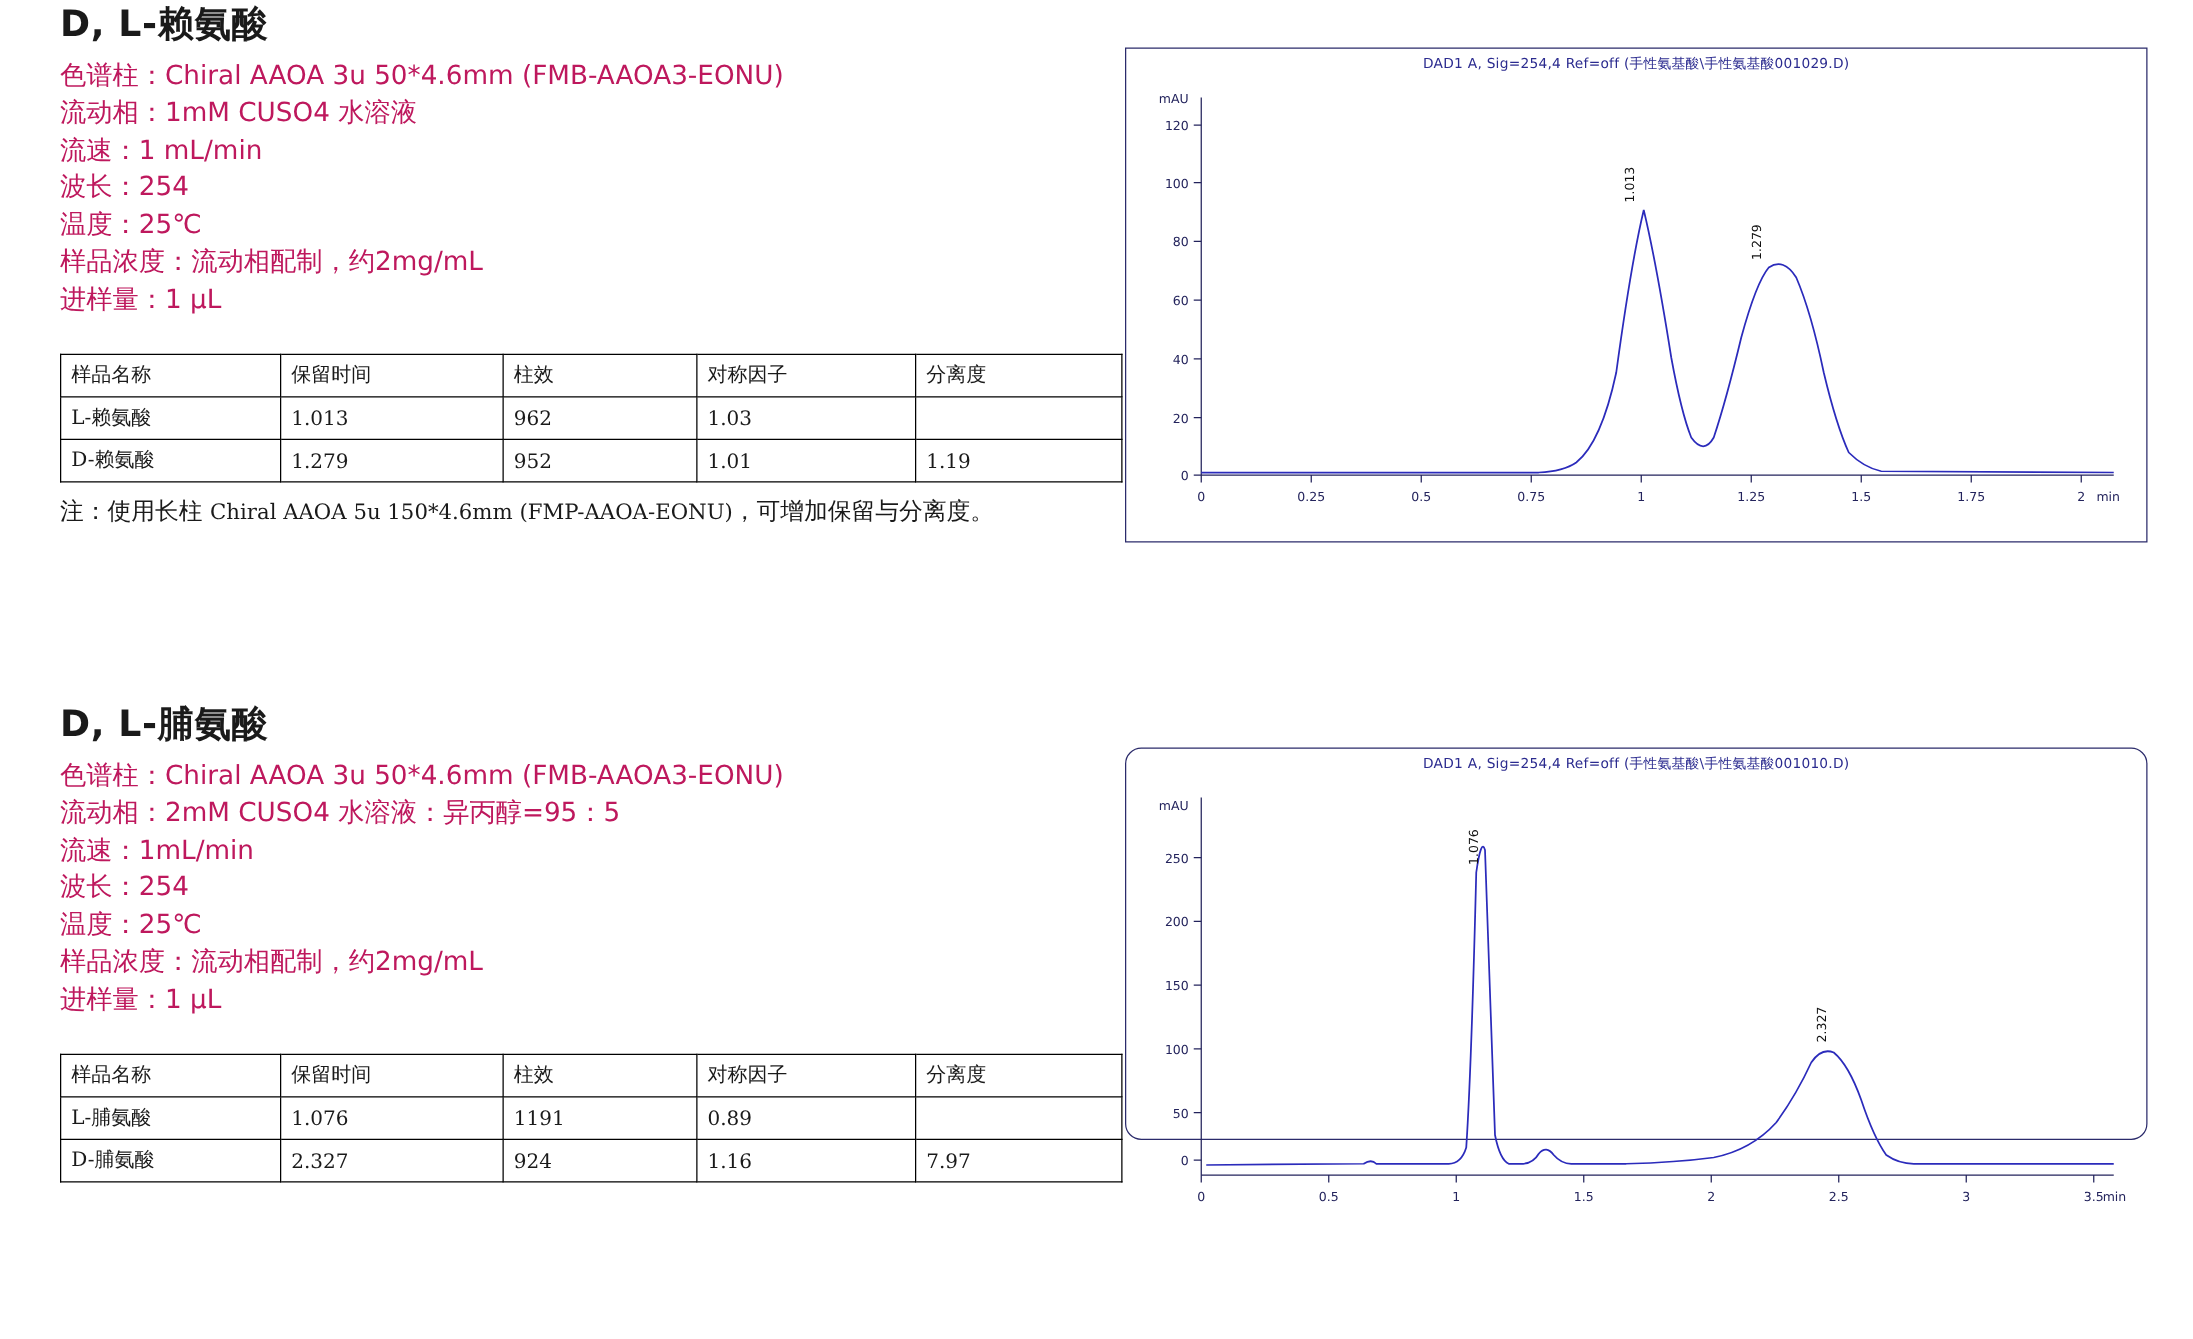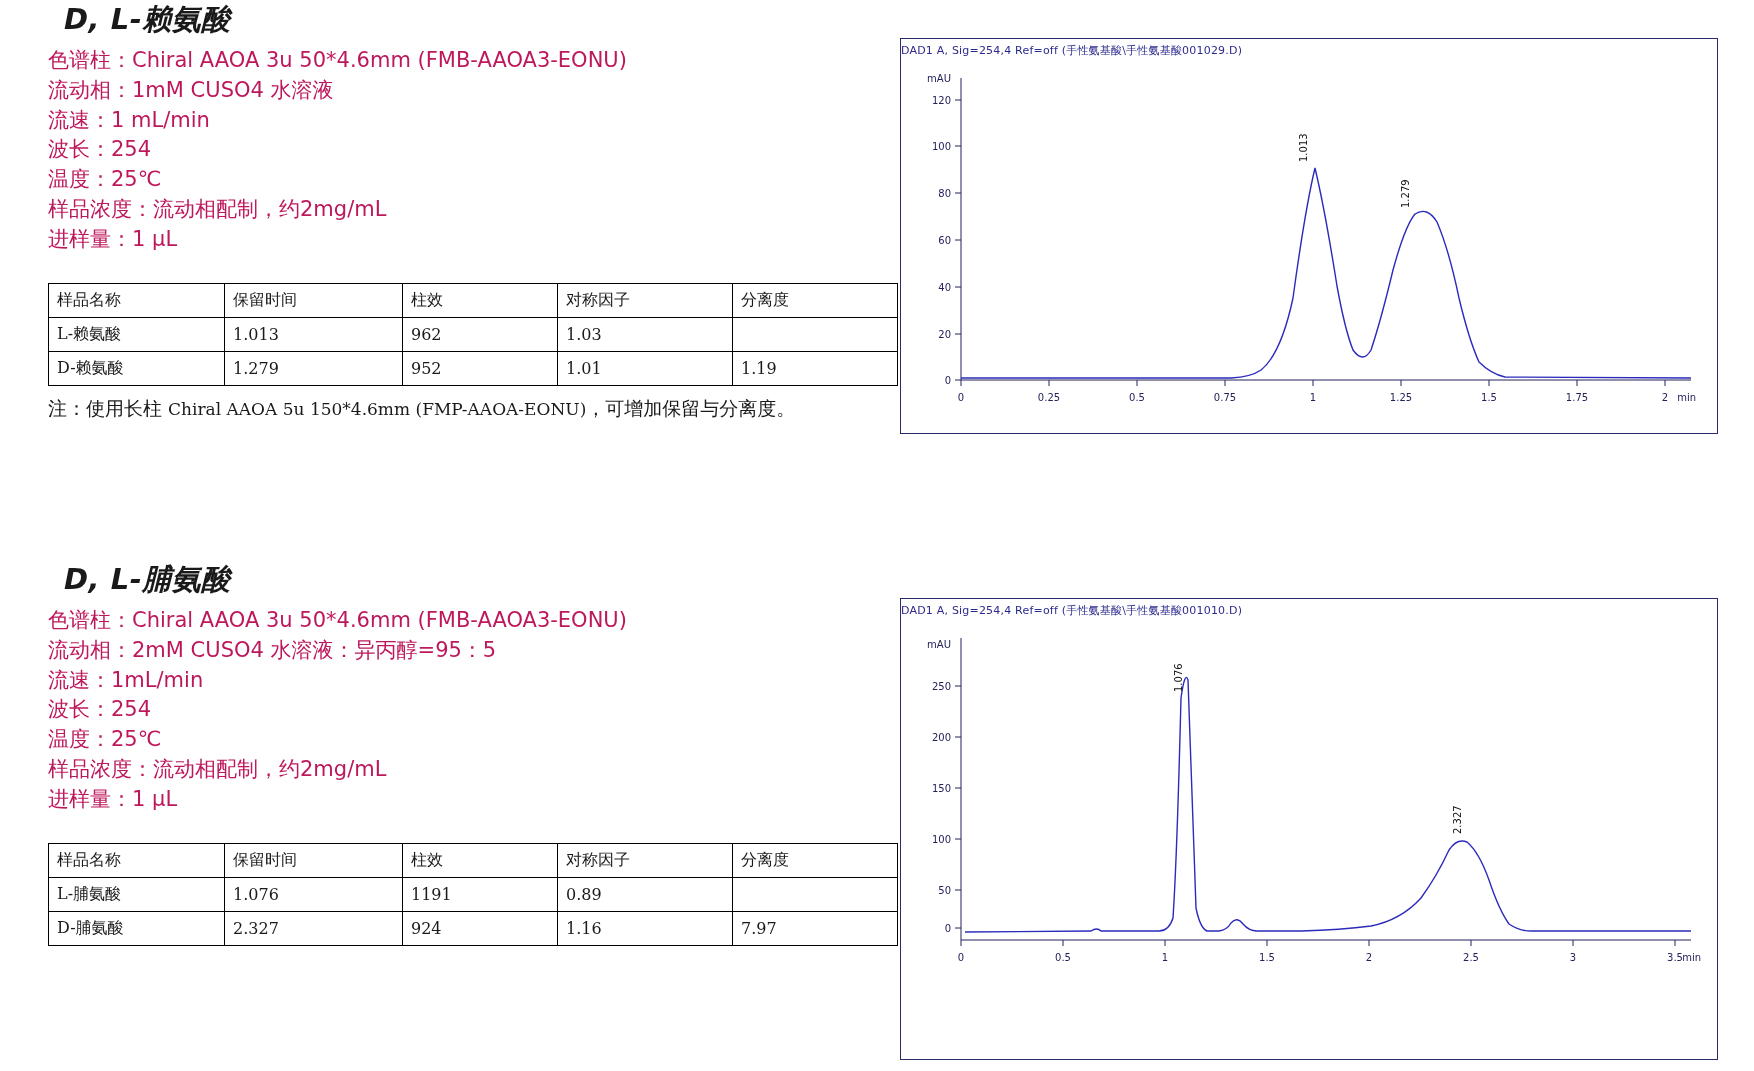--- a/index.html
+++ b/index.html
@@ -34,24 +34,23 @@
   .right-col {
     position: absolute;
     left: 900px;
     top: 38px;
     width: 818px;
   }
 
   h1.title {
     font-size: 29px;
     font-weight: bold;
-    margin: 0 0 6px 16px;
+    margin: 0 0 6px 0;
     letter-spacing: 0.5px;
     font-family: "DejaVu Sans", sans-serif;
-    font-style: italic;
   }
   .param {
     font-size: 21px;
     line-height: 1.42;
     margin: 0;
     white-space: nowrap;
     font-family: "DejaVu Sans", sans-serif;
     color: #be185d;
   }
   .params { margin-top: 2px; }
@@ -92,24 +91,25 @@
   }
 
   
   .chrom {
     border: 1px solid #2b2b6b;
     background: #ffffff;
     position: relative;
     width: 818px;
   }
   .chrom-1 { height: 396px; }
-  .chrom-2 { height: 462px; }
+  .chrom-2 { height: 314px; border-radius: 13px; }
   .chrom-header {
     font-size: 11px;
     color: #2b2b8f;
+    text-align: center;
     padding-top: 4px;
     font-family: "DejaVu Sans", sans-serif;
     letter-spacing: 0.2px;
   }
   .chrom svg { display: block; }
 </style>
 </head>
 <body>
 
 <div class="page">

